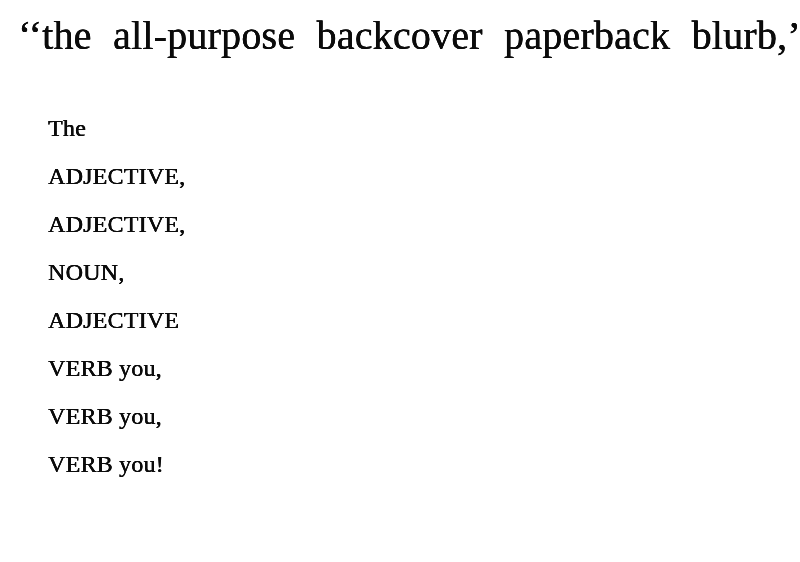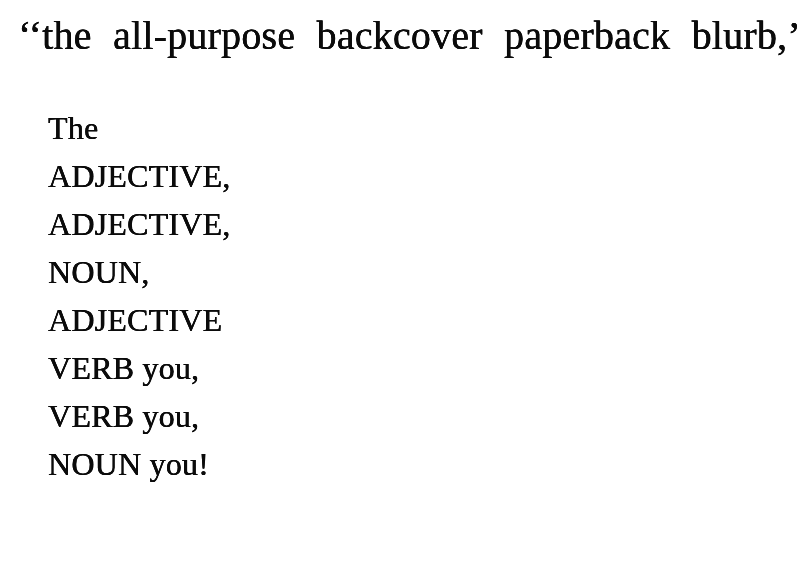--- a/index.html
+++ b/index.html
@@ -35,21 +35,21 @@
     letter-spacing: 0.2px;
     color: #0b0b0b;
     
     text-shadow: 0.35px 0 0 currentColor, 0 0.25px 0 currentColor;
   }
 
   .blurb-lines {
     position: absolute;
     left: 48px;
     top: 104px;
-    font-size: 32px;
+    font-size: 24px;
     line-height: 48px;
     letter-spacing: 0.2px;
     color: #0b0b0b;
     text-shadow: 0.35px 0 0 currentColor, 0 0.25px 0 currentColor;
   }
 
   .blurb-line {
     white-space: nowrap;
   }
 </style>
@@ -61,16 +61,16 @@
   <div class="blurb-title">‘‘the all-purpose backcover paperback blurb,’’</div>
 
   <div class="blurb-lines">
     <div class="blurb-line">The</div>
     <div class="blurb-line">ADJECTIVE,</div>
     <div class="blurb-line">ADJECTIVE,</div>
     <div class="blurb-line">NOUN,</div>
     <div class="blurb-line">ADJECTIVE</div>
     <div class="blurb-line">VERB you,</div>
     <div class="blurb-line">VERB you,</div>
-    <div class="blurb-line">NOUN you!</div>
+    <div class="blurb-line">VERB you!</div>
   </div>
 
 </div>
 
 </body></html>

